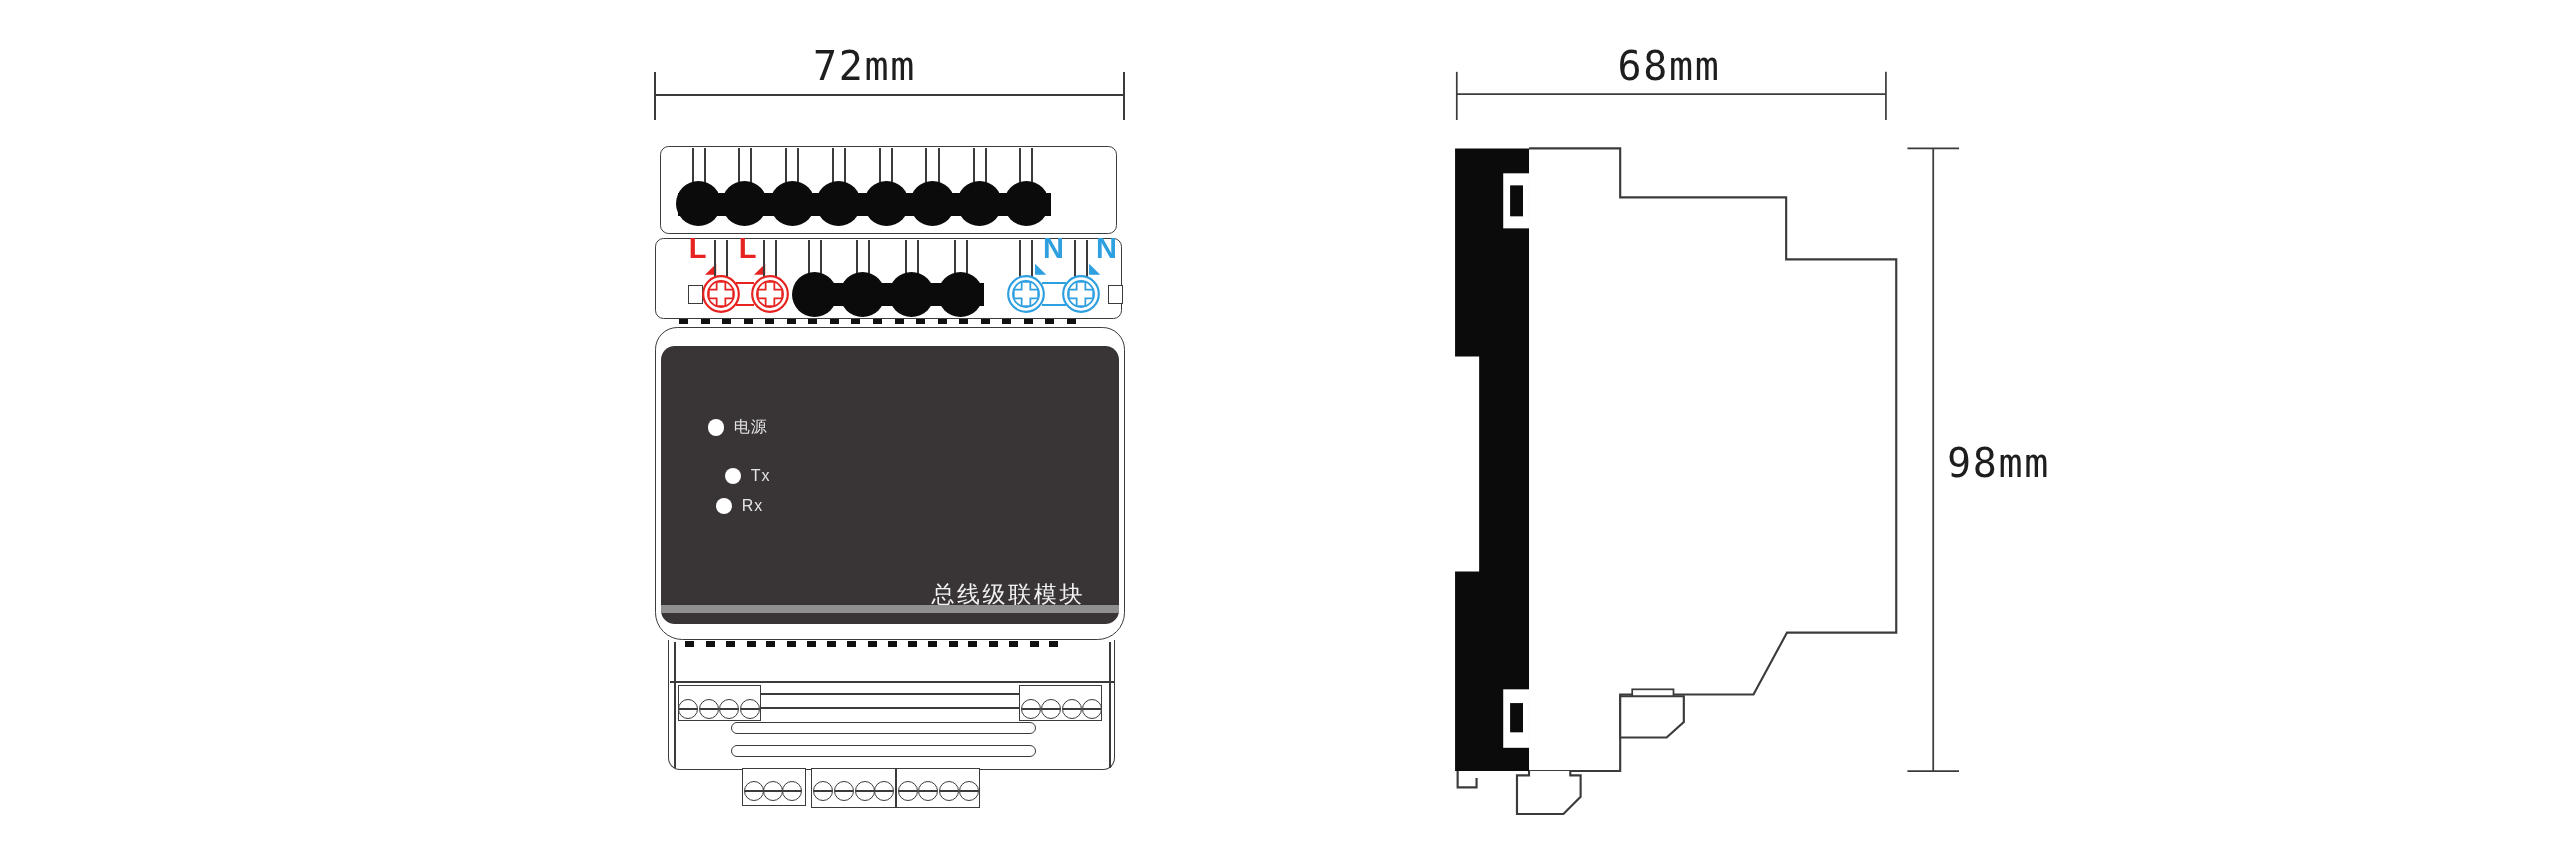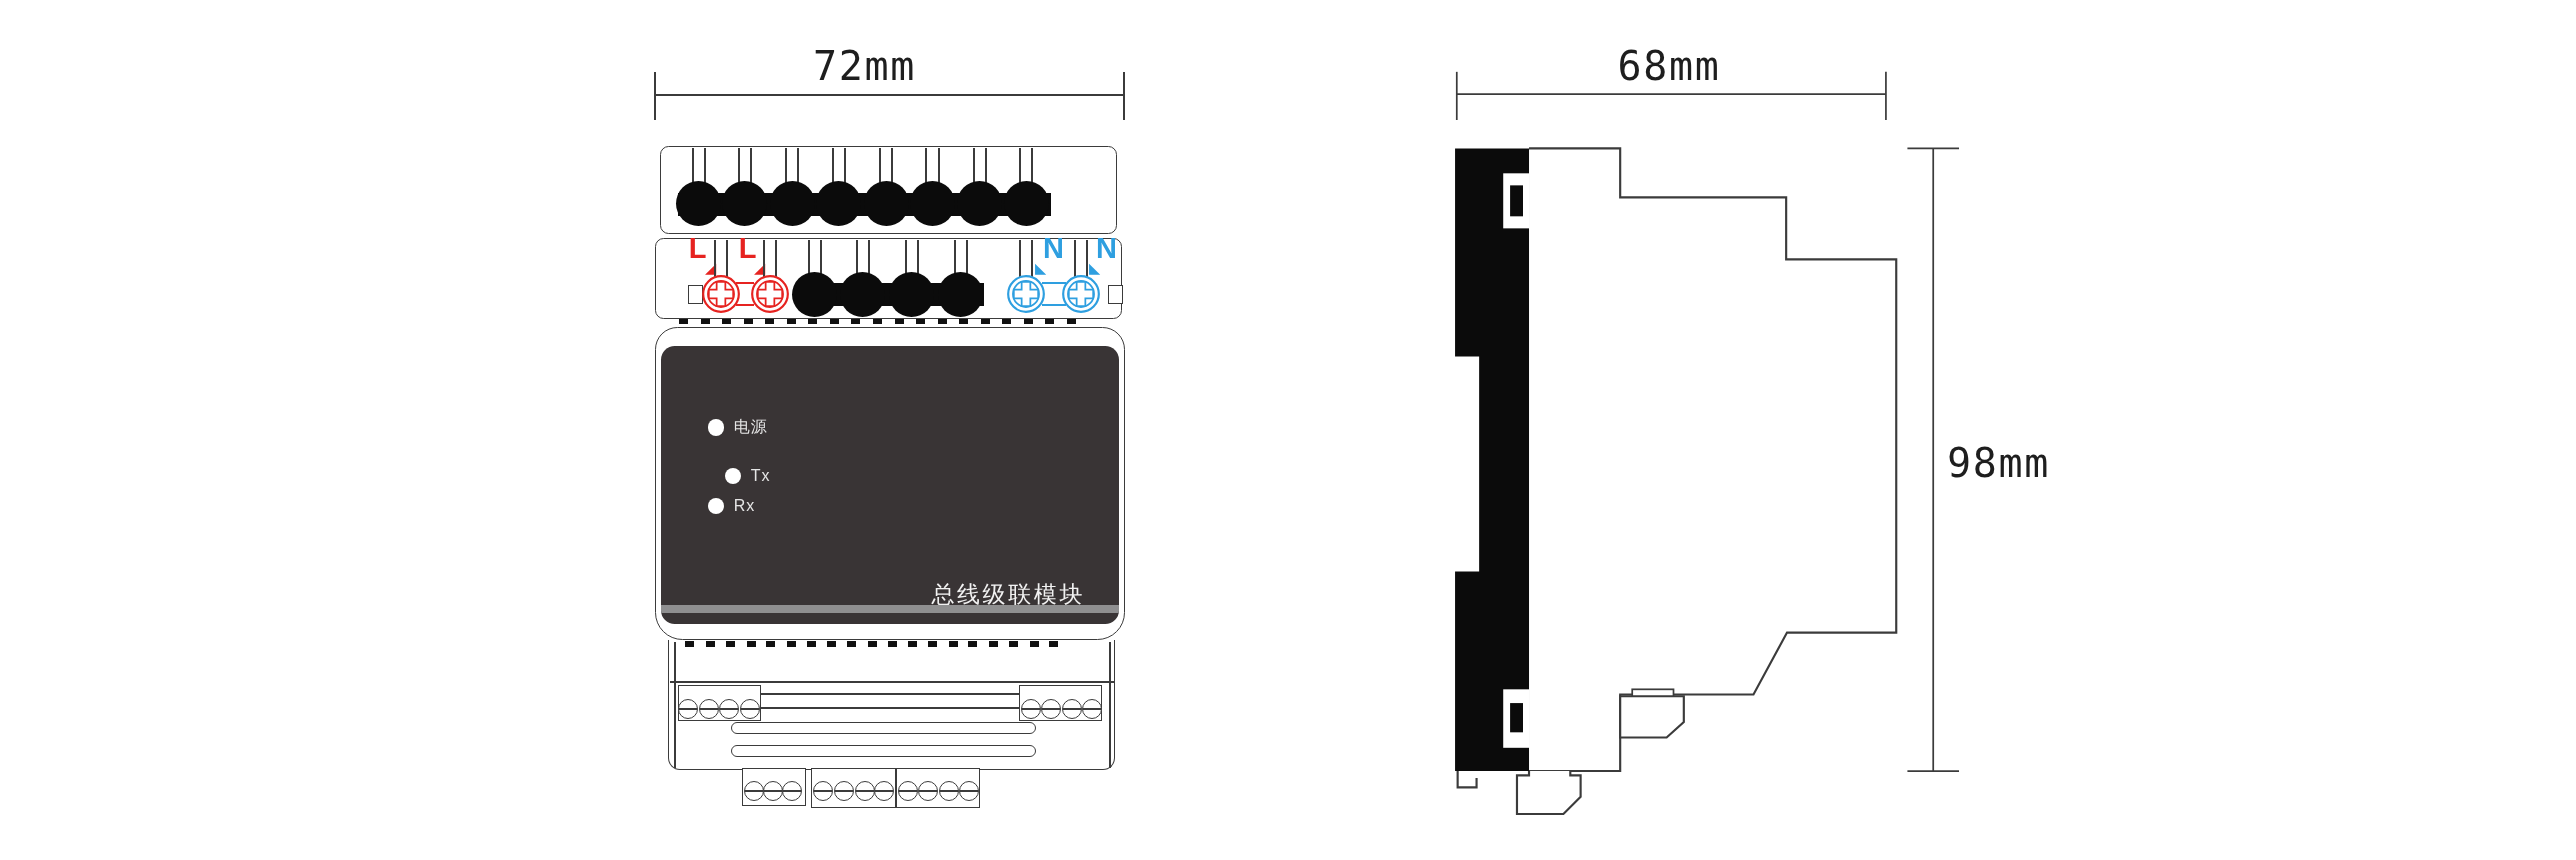--- a/index.html
+++ b/index.html
@@ -94,21 +94,21 @@
     <div class="body-shell"></div>
     <div class="panel" id="panel" style="background: rgb(57, 52, 53);">
       <div class="led-row" style="left:47px;top:71px;">
         <div class="led-dot"></div>
         <div class="led-label">电源</div>
       </div>
       <div class="led-row" style="left:64px;top:121px;">
         <div class="led-dot"></div>
         <div class="led-label">Tx</div>
       </div>
-      <div class="led-row" style="left:47px;top:151px;text-align:right;">
+      <div class="led-row" style="left:55px;top:151px;text-align:right;">
         <div class="led-dot"></div>
         <div class="led-label">Rx</div>
       </div>
       <div class="panel-caption">总线级联模块</div>
       <div class="panel-strip"></div>
     </div>
   </div>
 
   <div>
     <svg id="side-svg" width="654" height="817" style="left:1411px;top:34px;" viewBox="1640 40 760 950">

